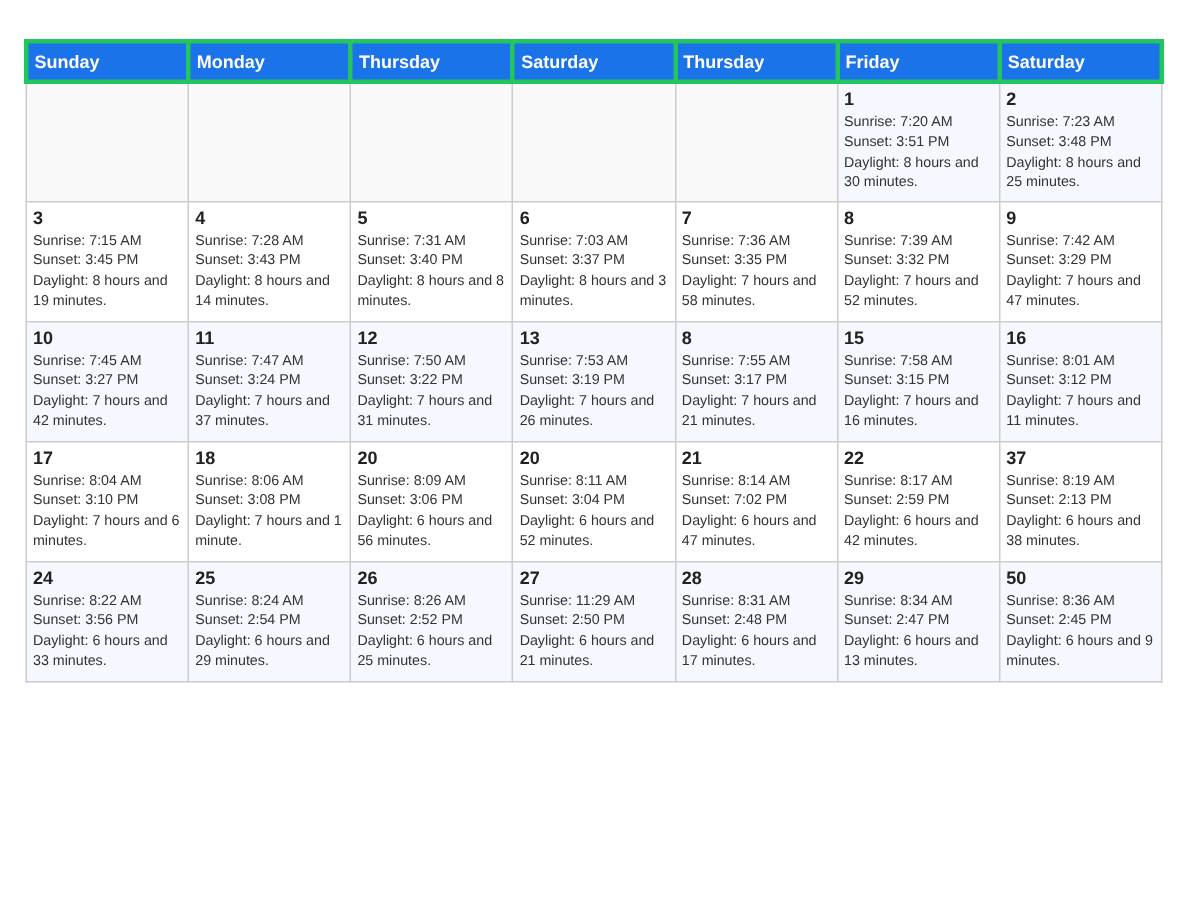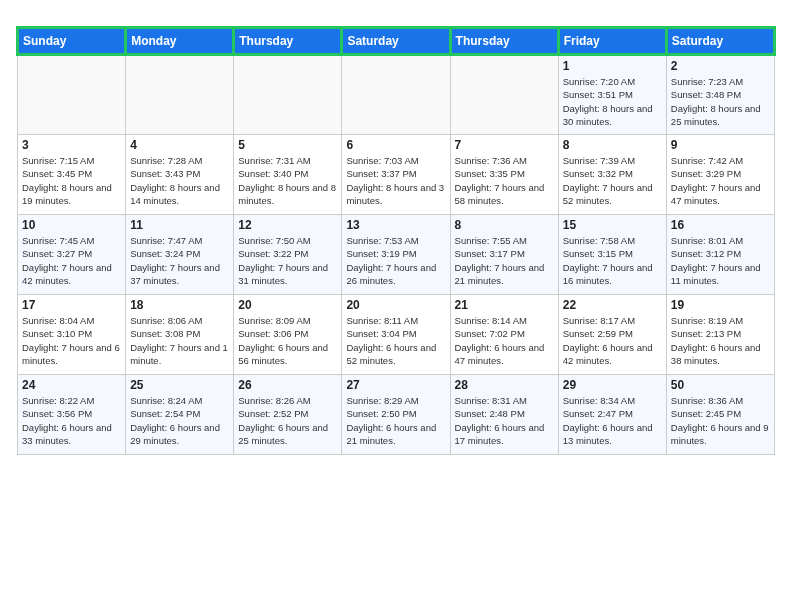--- a/index.html
+++ b/index.html
@@ -253,21 +253,21 @@
 Sunset: 7:02 PM
 Daylight: 6 hours and 47 minutes.</div>
           </td>
           <td>
             <span class="day-number">22</span>
             <div class="day-info">Sunrise: 8:17 AM
 Sunset: 2:59 PM
 Daylight: 6 hours and 42 minutes.</div>
           </td>
           <td>
-            <span class="day-number">19</span>
+            <span class="day-number">37</span>
             <div class="day-info">Sunrise: 8:19 AM
 Sunset: 2:13 PM
 Daylight: 6 hours and 38 minutes.</div>
           </td>
         </tr>
         <tr>
           <td>
             <span class="day-number">24</span>
             <div class="day-info">Sunrise: 8:22 AM
 Sunset: 3:56 PM
@@ -280,21 +280,21 @@
 Daylight: 6 hours and 29 minutes.</div>
           </td>
           <td>
             <span class="day-number">26</span>
             <div class="day-info">Sunrise: 8:26 AM
 Sunset: 2:52 PM
 Daylight: 6 hours and 25 minutes.</div>
           </td>
           <td>
             <span class="day-number">27</span>
-            <div class="day-info">Sunrise: 8:29 AM
+            <div class="day-info">Sunrise: 11:29 AM
 Sunset: 2:50 PM
 Daylight: 6 hours and 21 minutes.</div>
           </td>
           <td>
             <span class="day-number">28</span>
             <div class="day-info">Sunrise: 8:31 AM
 Sunset: 2:48 PM
 Daylight: 6 hours and 17 minutes.</div>
           </td>
           <td>

